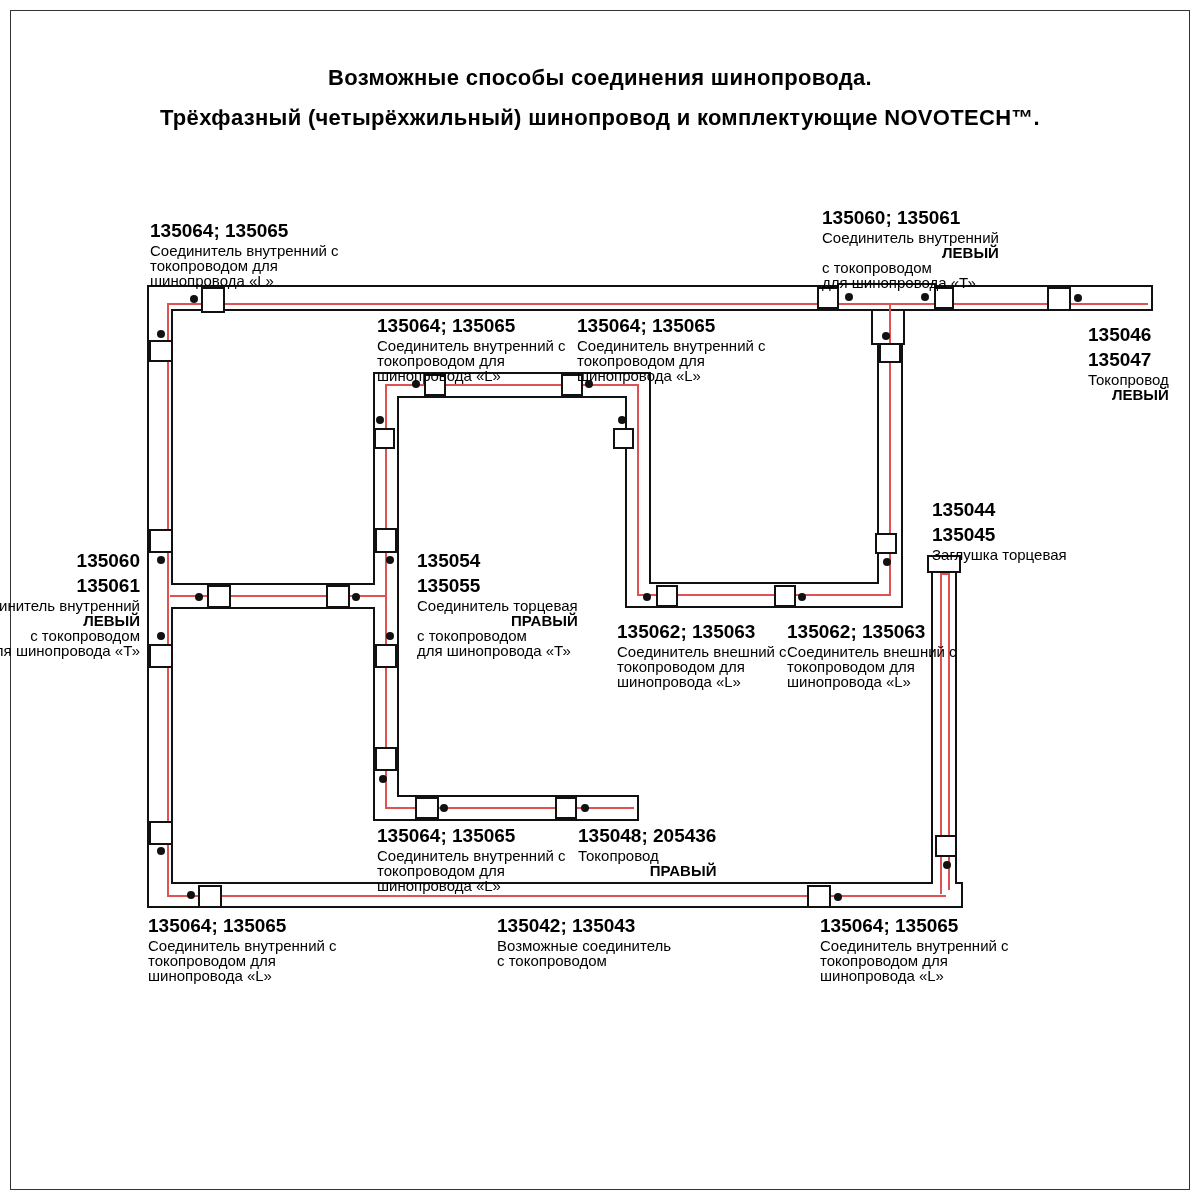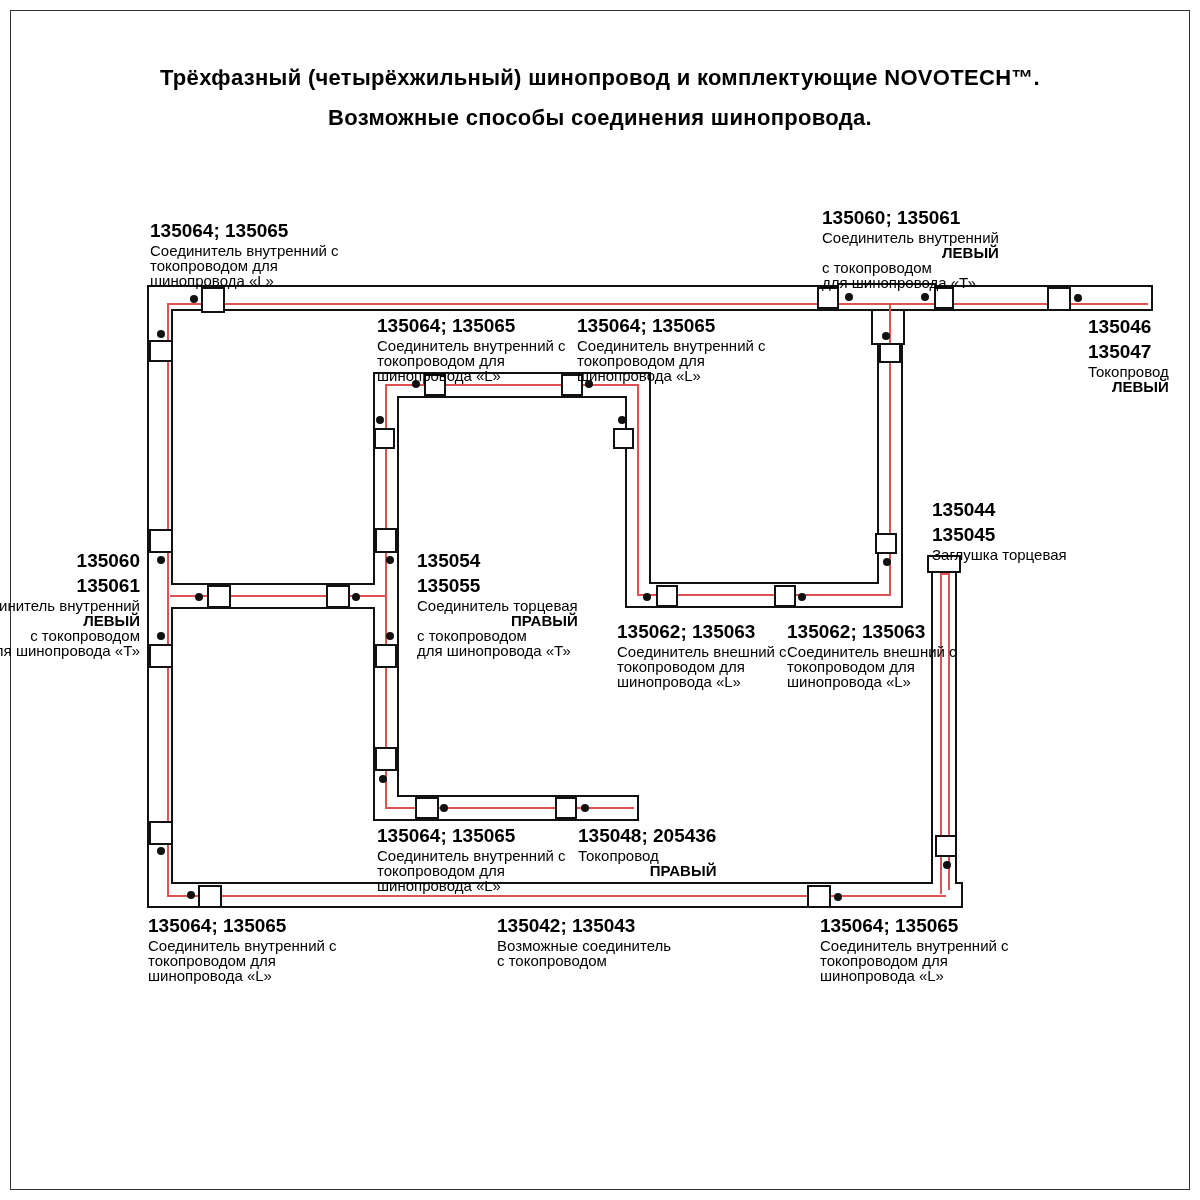--- a/index.html
+++ b/index.html
@@ -39,22 +39,22 @@
   .label .desc{font-size:15px;line-height:15px;}
   .label .bold{font-weight:bold;text-align:right;}
   .label.r{text-align:right;}
 </style>
 </head>
 <body>
 
 <div class="frame"></div>
 
 <div class="title">
+  <div>Возможные способы соединения шинопровода.</div>
   <div>Трёхфазный (четырёхжильный) шинопровод и комплектующие NOVOTECH™.</div>
-  <div>Возможные способы соединения шинопровода.</div>
 </div>
 
 <svg class="diagram" width="1200" height="1200" viewBox="0 0 1200 1200">
 
   <path class="track" d="
     M148,286 L1152,286 L1152,310 L902,310 L902,607 L626,607 L626,397 L398,397
     L398,796 L638,796 L638,820 L374,820 L374,608 L172,608 L172,883 L932,883
     L932,572 L956,572 L956,883 L962,883 L962,907 L148,907 Z
     M172,310 L878,310 L878,583 L650,583 L650,373 L374,373 L374,584 L172,584 Z"></path>
 
@@ -138,21 +138,21 @@
 </div>
 
 <div class="label" style="left:822px;top:205px">
   <div class="code">135060; 135061</div>
   <div class="desc">Соединитель внутренний</div>
   <div class="desc bold">ЛЕВЫЙ</div>
   <div class="desc">с токопроводом</div>
   <div class="desc">для шинопровода «Т»</div>
 </div>
 
-<div class="label" style="left:1088px;top:314px">
+<div class="label" style="left:1088px;top:322px">
   <div class="code">135046</div>
   <div class="code">135047</div>
   <div class="desc">Токопровод</div>
   <div class="desc bold">ЛЕВЫЙ</div>
 </div>
 
 <div class="label" style="left:377px;top:313px">
   <div class="code">135064; 135065</div>
   <div class="desc">Соединитель внутренний с</div>
   <div class="desc">токопроводом для</div>

